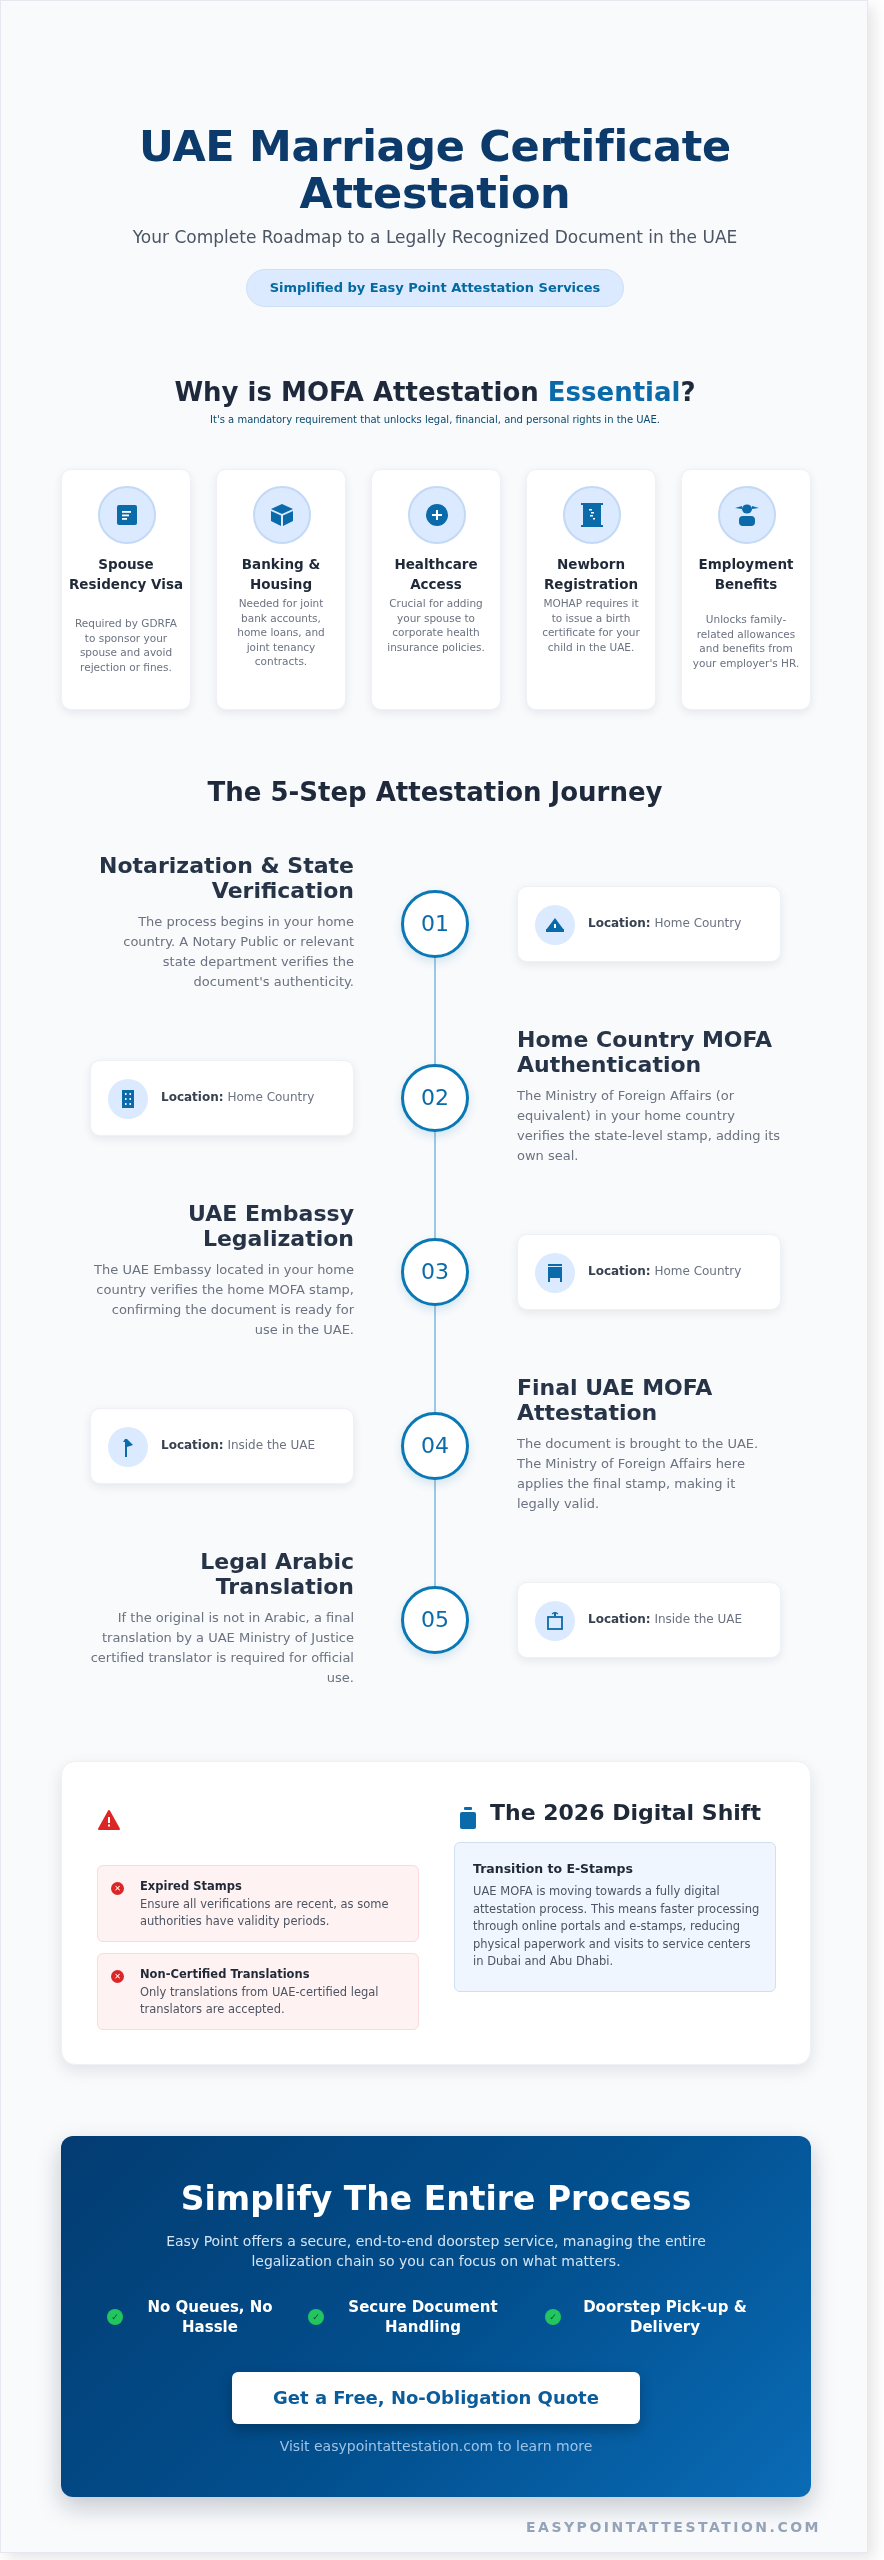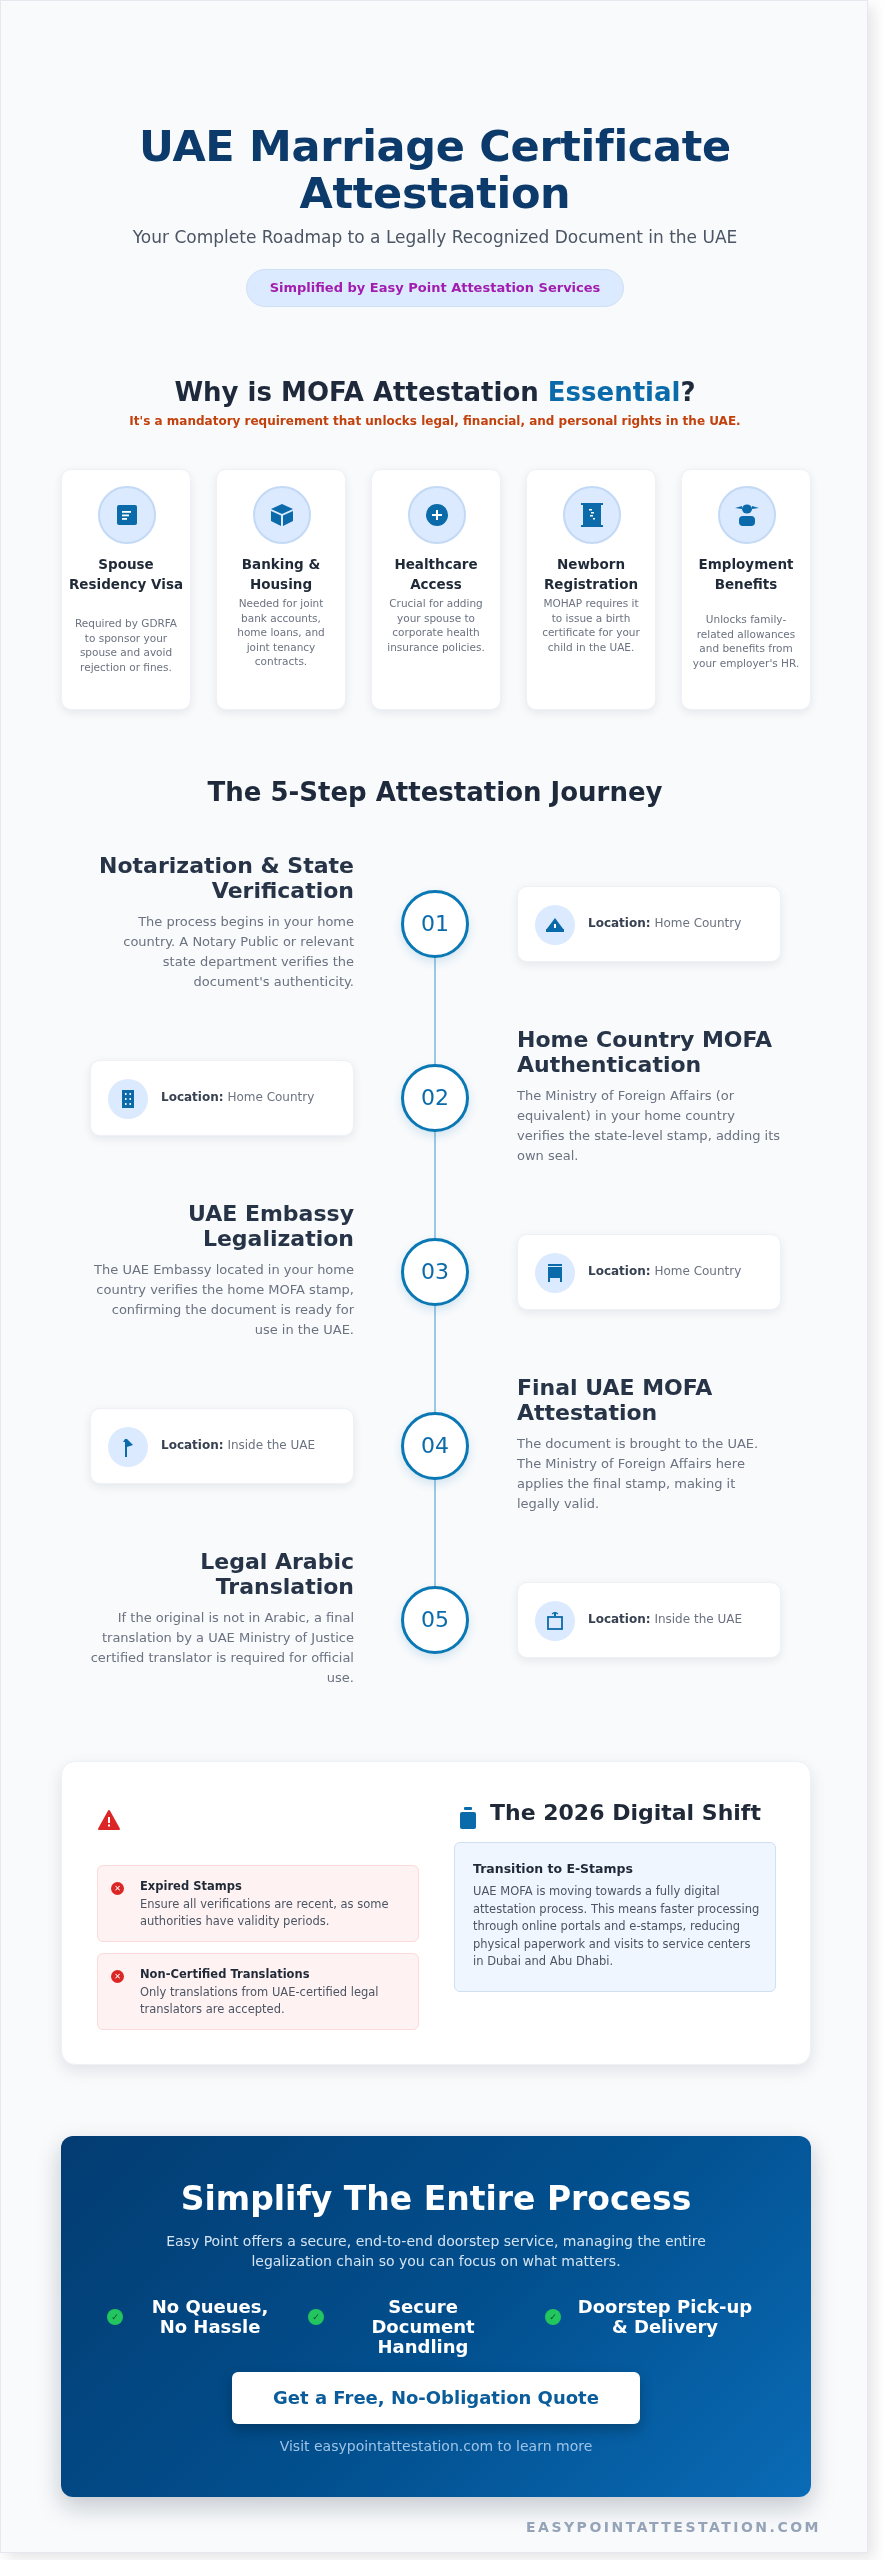--- a/index.html
+++ b/index.html
@@ -10,27 +10,27 @@
     background: #f8fafc; border: 1px solid #e5e9ef;
     box-shadow: 6px 6px 14px rgba(0,0,0,0.10);
   }
   .abs { position: absolute; }
   .center { left: 0; width: 868px; text-align: center; }
 
   .hero-title { top: 122px; font-size: 43px; line-height: 47px; font-weight: 700; color: #0b3a6b; letter-spacing: -0.3px; }
   .hero-sub { top: 226px; font-size: 17px; color: #4b5563; }
   .badge {
     top: 268px; left: 245px; width: 378px; height: 38px; border-radius: 19px;
-    background: #dbeafe; border: 1px solid #cfe0f6; color: #a21caf;
+    background: #dbeafe; border: 1px solid #cfe0f6; color: #0369a1;
     font-size: 13px; font-weight: 700; text-align: center; line-height: 36px;
   }
 
   .why-title { top: 376px; font-size: 26px; font-weight: 700; color: #1e293b; }
   .why-title .accent { color: #0a6aaa; }
-  .why-sub { top: 413px; font-size: 12px; color: #c2410c; font-weight: bold; }
+  .why-sub { top: 413px; font-size: 10px; color: #0c4a6e; }
 
   .card {
     top: 468px; width: 130px; height: 241px; background: #fff; border-radius: 10px;
     box-shadow: 0 3px 10px rgba(15,23,42,0.08); border: 1px solid #eef1f5; text-align: center;
   }
   .card .ic {
     position: absolute; left: 36px; top: 16px; width: 58px; height: 58px; border-radius: 50%;
     background: #dbeafe; border: 2px solid #c3d9f5;
     display: flex; align-items: center; justify-content: center;
   }
@@ -88,21 +88,21 @@
     background: linear-gradient(135deg, #033c72 0%, #02508f 55%, #0a6bb6 100%);
     box-shadow: 0 10px 24px rgba(15,23,42,0.22);
   }
   .cta-title { left: 0; width: 750px; top: 43px; text-align: center; font-size: 33px; font-weight: 700; color: #fff; }
   .cta-sub { left: 100px; width: 550px; top: 95px; text-align: center; font-size: 14px; line-height: 20px; color: #d5e4f3; }
   .feat { top: 161px; width: 200px; height: 44px; }
   .feat .ck {
     position: absolute; left: 0; top: 12px; width: 16px; height: 16px; border-radius: 50%;
     background: #22c55e; color: #0b4a28; font-size: 9px; line-height: 16px; text-align: center; font-weight: 700;
   }
-  .feat span.ft { position: absolute; left: 28px; width: 150px; top: 0; text-align: center; font-size: 18px; line-height: 20px; font-weight: 700; color: #fff; }
+  .feat span.ft { position: absolute; left: 28px; width: 150px; top: 0; text-align: center; font-size: 15px; line-height: 20px; font-weight: 700; color: #fff; }
   .cta-btn {
     left: 171px; top: 236px; width: 408px; height: 52px; background: #fff; border-radius: 6px;
     color: #0a5c9a; font-size: 18px; font-weight: 700; text-align: center; line-height: 52px;
     box-shadow: 0 6px 14px rgba(0,0,0,0.25); border: none; font-family: "DejaVu Sans", sans-serif; cursor: pointer;
   }
   .cta-foot { left: 0; width: 750px; top: 302px; text-align: center; font-size: 14px; color: #9ec3e6; }
 
   .footer-brand { right: 46px; top: 2518px; font-size: 14px; font-weight: 700; letter-spacing: 2.5px; color: #94a3b8; }
 </style>
 </head>

